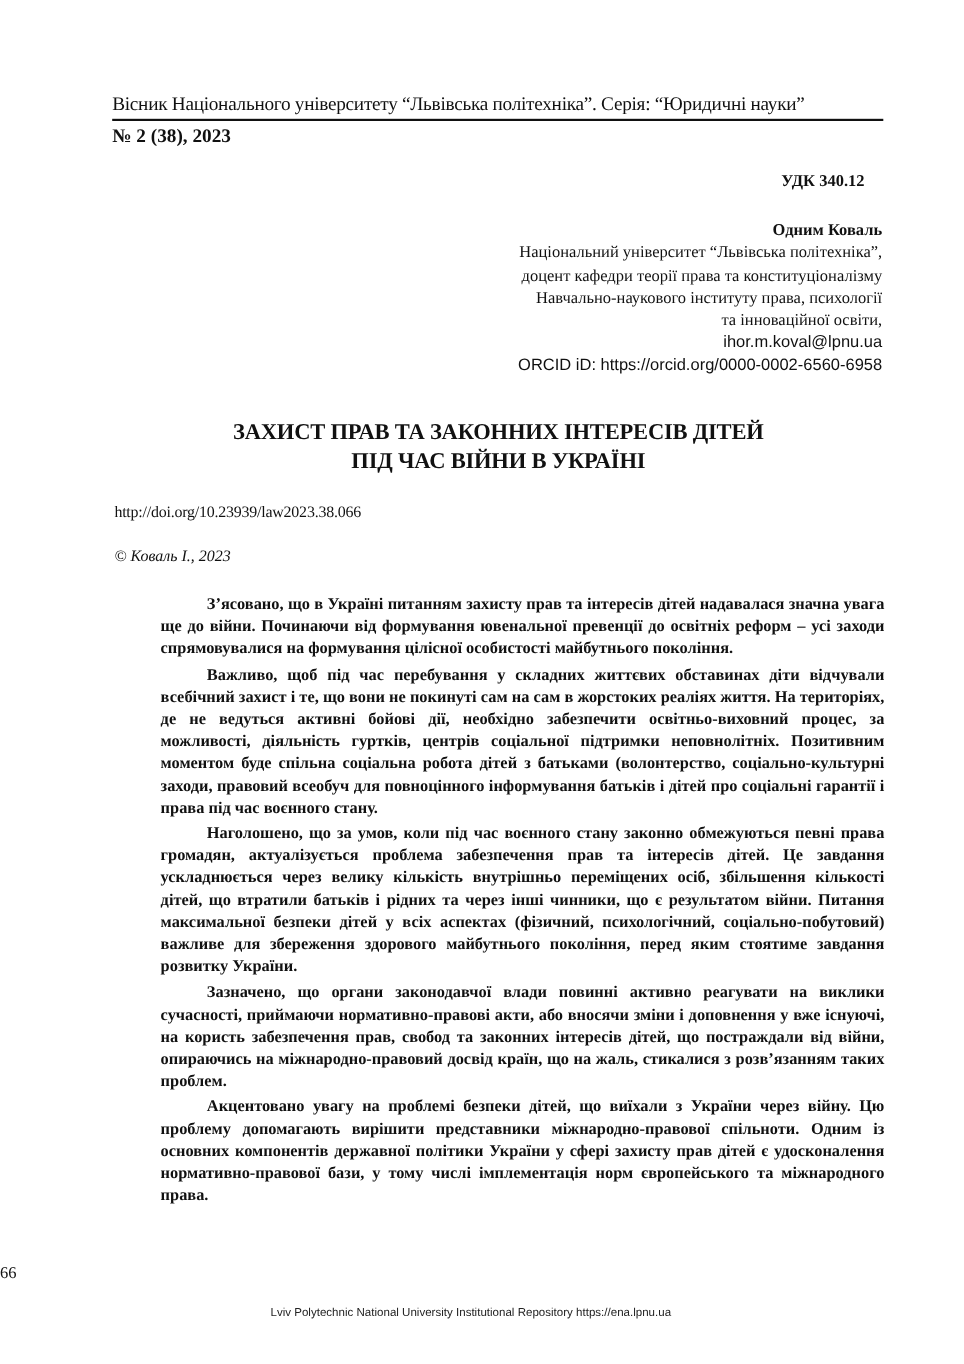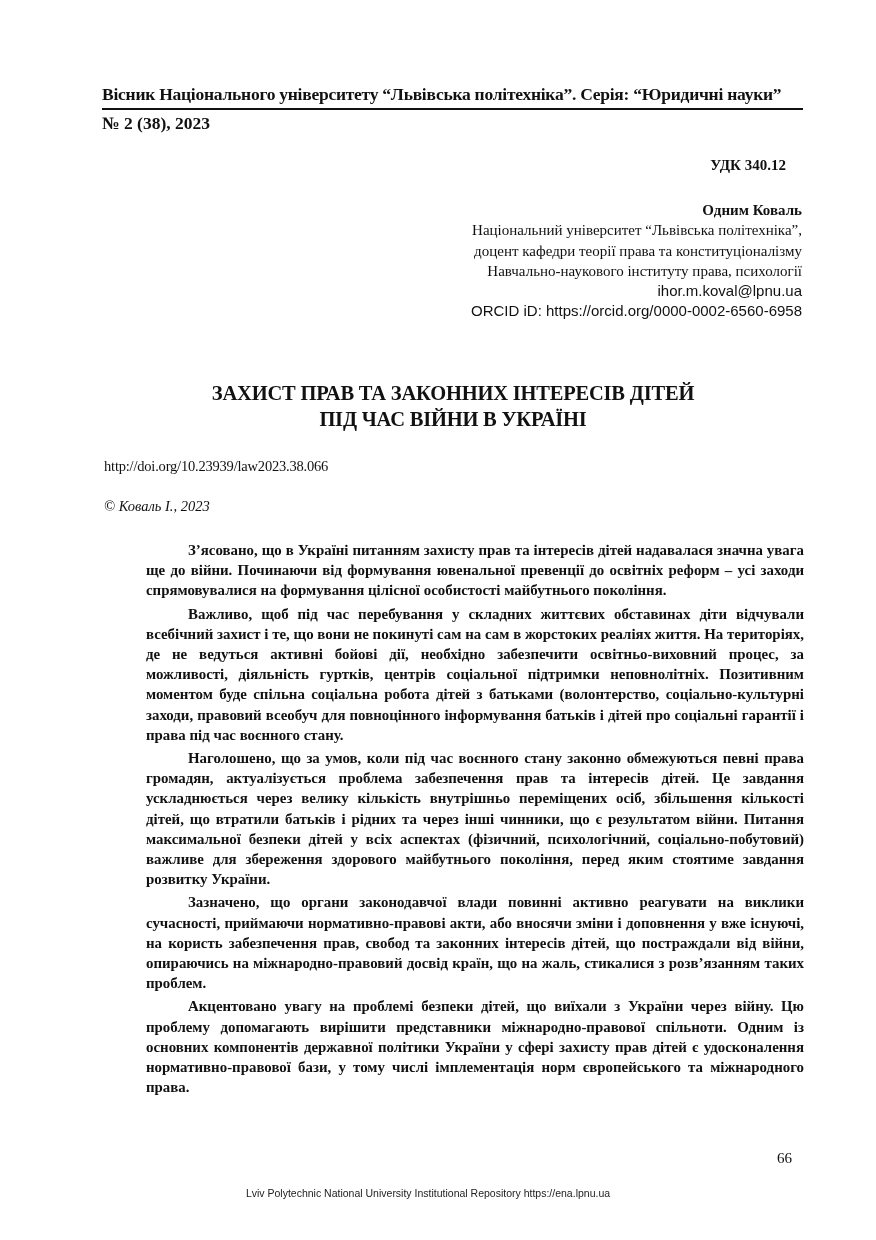--- a/index.html
+++ b/index.html
@@ -3,54 +3,55 @@
   <meta charset="utf-8">
   <style>
     html, body { margin: 0; padding: 0; }
     body {
       width: 876px; height: 1240px; background: #ffffff; position: relative;
       font-family: "Liberation Serif", "DejaVu Serif", serif; color: #111111;
       overflow: hidden;
     }
     .abs { position: absolute; }
     .journal-title {
-      left: 102px; top: 84px; width: 701px; font-size: 17.5px; font-weight: bold;
+      left: 102px; top: 84px; width: 701px; font-size: 17.5px; font-weight: normal;
       white-space: nowrap; letter-spacing: -0.25px; text-align: left;
     }
     .rule { left: 102px; top: 108px; width: 701px; height: 0; border-top: 2px solid #111; }
     .issue { left: 102px; top: 113px; font-size: 17.5px; font-weight: bold; white-space: nowrap; }
     .udk { right: 90px; top: 157px; font-size: 15px; font-weight: bold; text-align: center; }
     .author-block { right: 74px; top: 200px; width: 500px; text-align: right; font-size: 15px; line-height: 20.3px; }
     .author-block .name { font-weight: bold; }
     .author-block .email { font-family: "Liberation Sans", sans-serif; }
     .author-block .orcid { font-family: "Liberation Sans", sans-serif; }
     .title { left: 100px; top: 380px; width: 706px; text-align: center; font-size: 20.5px; font-weight: bold; line-height: 26px; letter-spacing: -0.2px; }
     .doi { left: 104px; top: 458px; font-size: 14.5px; letter-spacing: -0.2px; }
     .copy { left: 104px; top: 498px; font-size: 14.5px; font-style: italic; }
     .abstract { left: 146px; top: 540px; width: 658px; font-size: 14.9px; line-height: 20.2px; text-align: justify; hyphens: auto; }
     .abstract p { margin: 0 0 3px 0; text-indent: 42px; }
     .abstract .b { font-weight: bold; }
     .abstract .n { font-weight: bold; }
-    .page-num { left: 0; width: 792px; top: 1150px; text-align: right; font-size: 15px; }
+    .page-num { left: 0; width: 792px; top: 1150px; text-align: left; font-size: 15px; }
     .footer { left: 0; width: 856px; top: 1187px; text-align: center; font-family: "Liberation Sans", sans-serif; font-size: 10.5px; color: #222; }
   </style>
 </head>
 <body>
 
 <div class="abs journal-title">Вісник Національного університету “Львівська політехніка”. Серія: “Юридичні науки”</div>
 <div class="abs rule"></div>
 <div class="abs issue">№ 2 (38), 2023</div>
 
 <div class="abs udk">УДК 340.12</div>
 
 <div class="abs author-block">
   <div class="name">Одним Коваль</div>
   <div>Національний університет “Львівська політехніка”,</div>
   <div>доцент кафедри теорії права та конституціоналізму</div>
   <div>Навчально-наукового інституту права, психології</div>
+  <div>та інноваційної освіти,</div>
   <div class="email">ihor.m.koval@lpnu.ua</div>
   <div class="orcid">ORCID iD: https://orcid.org/0000-0002-6560-6958</div>
 </div>
 
 <div class="abs title">
   <div>ЗАХИСТ ПРАВ ТА ЗАКОННИХ ІНТЕРЕСІВ ДІТЕЙ</div>
   <div>ПІД ЧАС ВІЙНИ В УКРАЇНІ</div>
 </div>
 
 <div class="abs doi">http://doi.org/10.23939/law2023.38.066</div>

